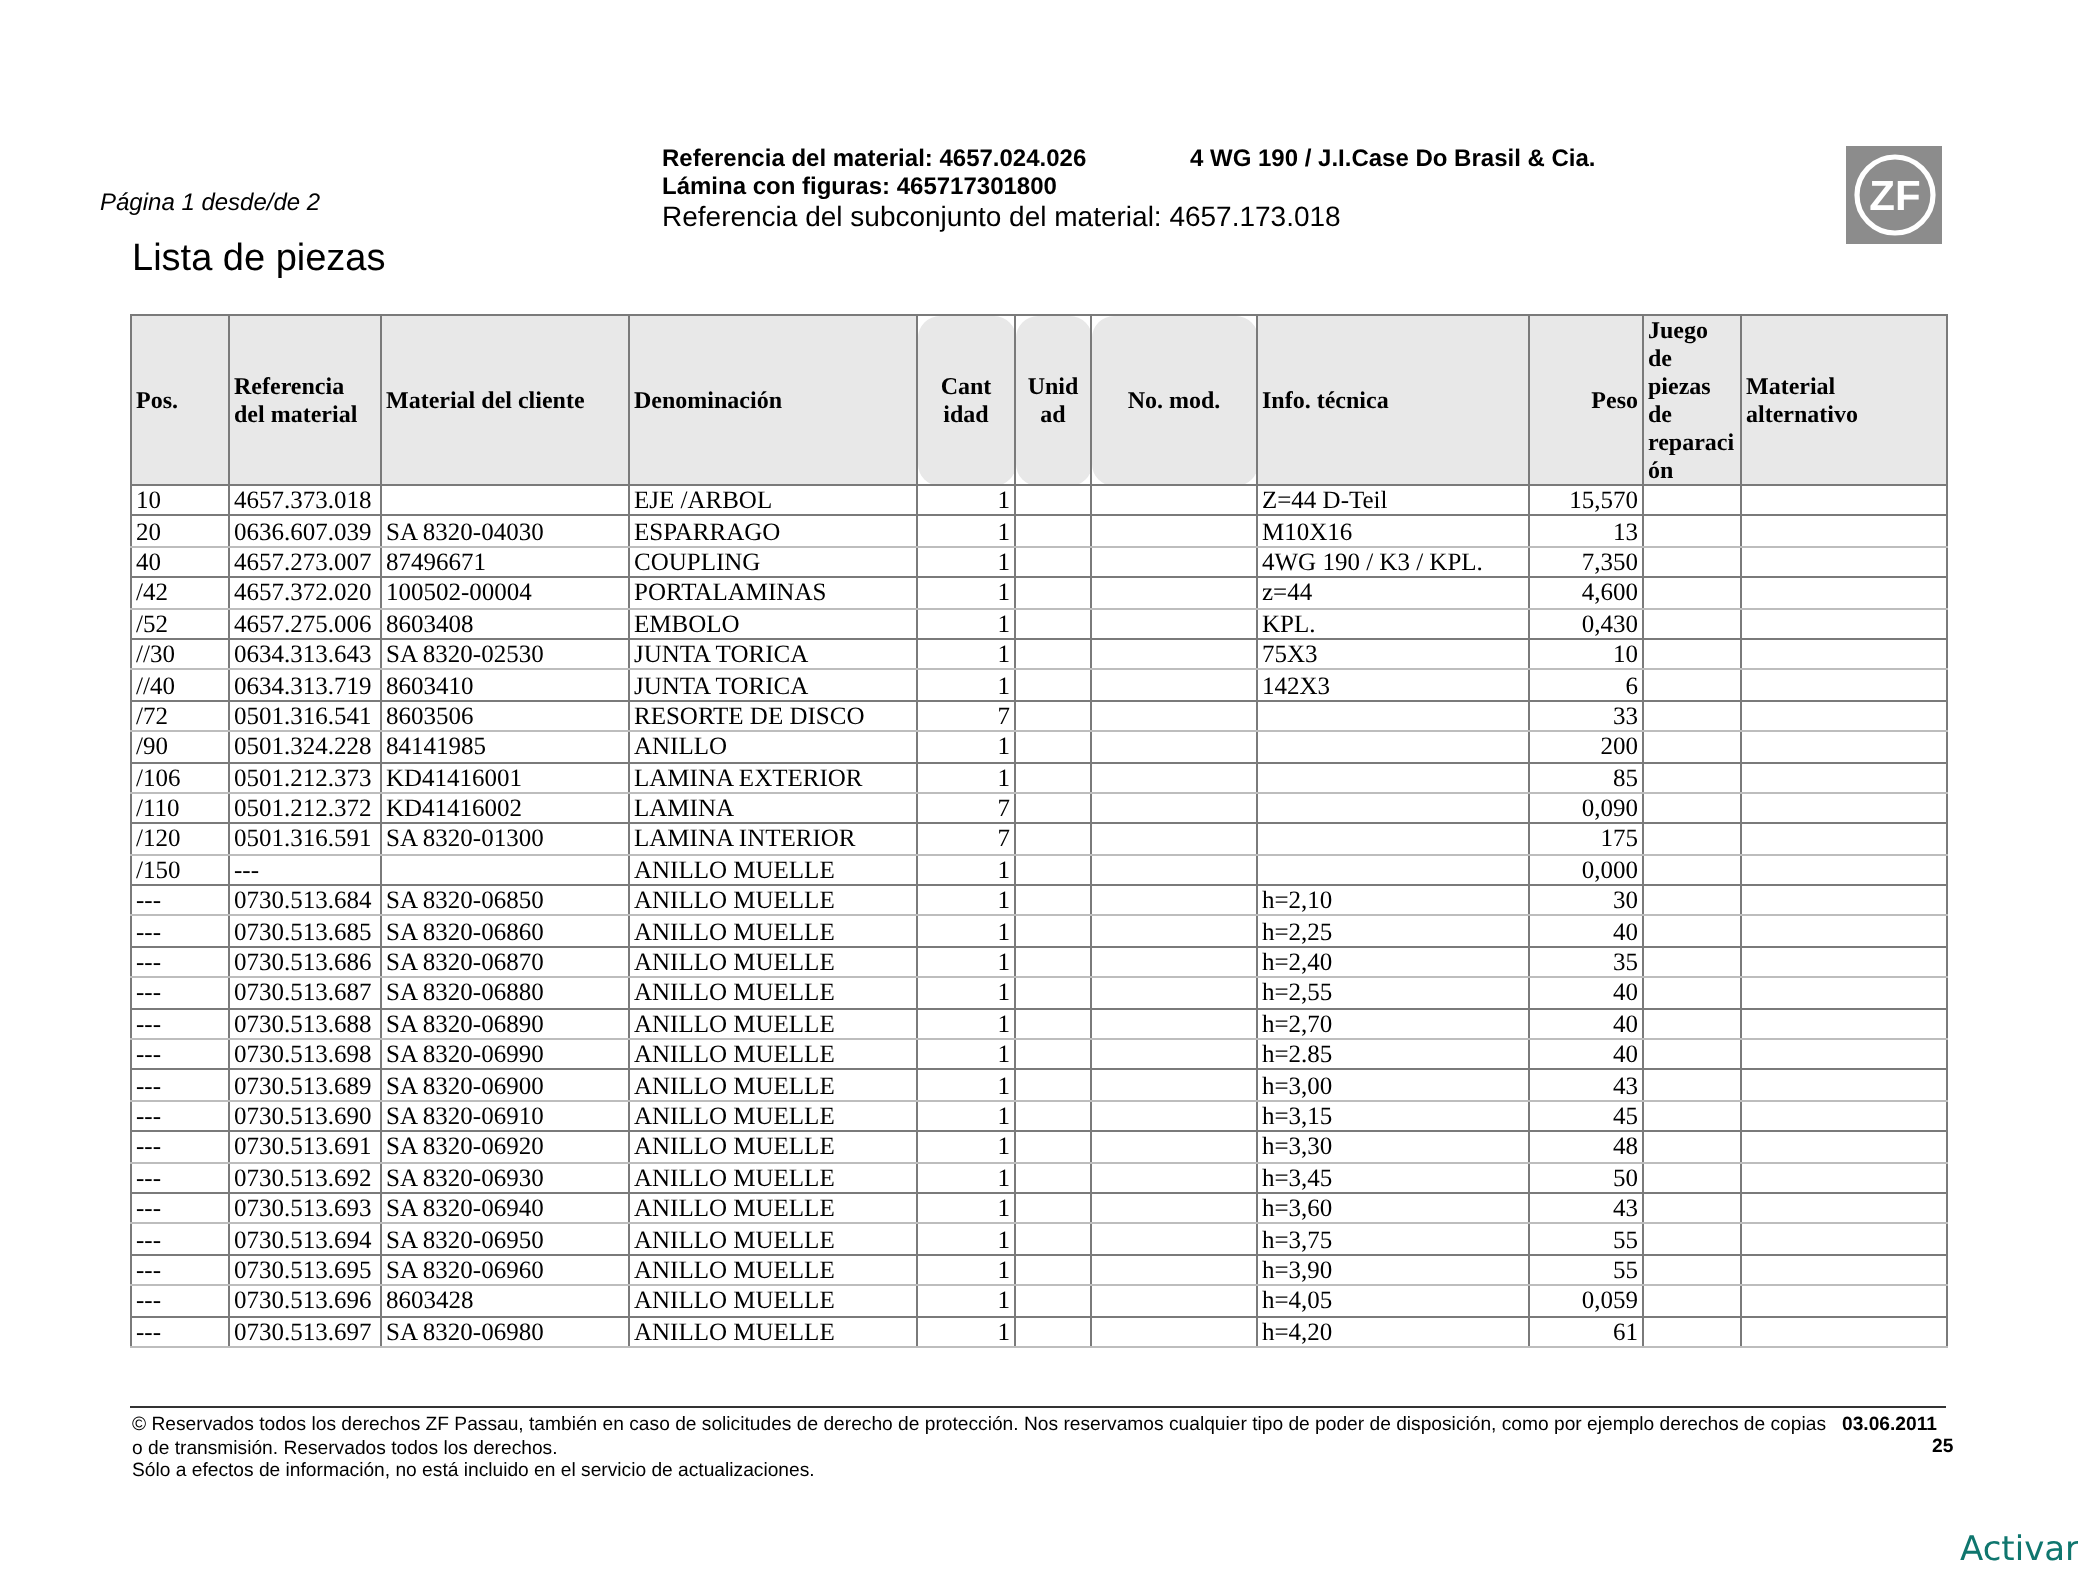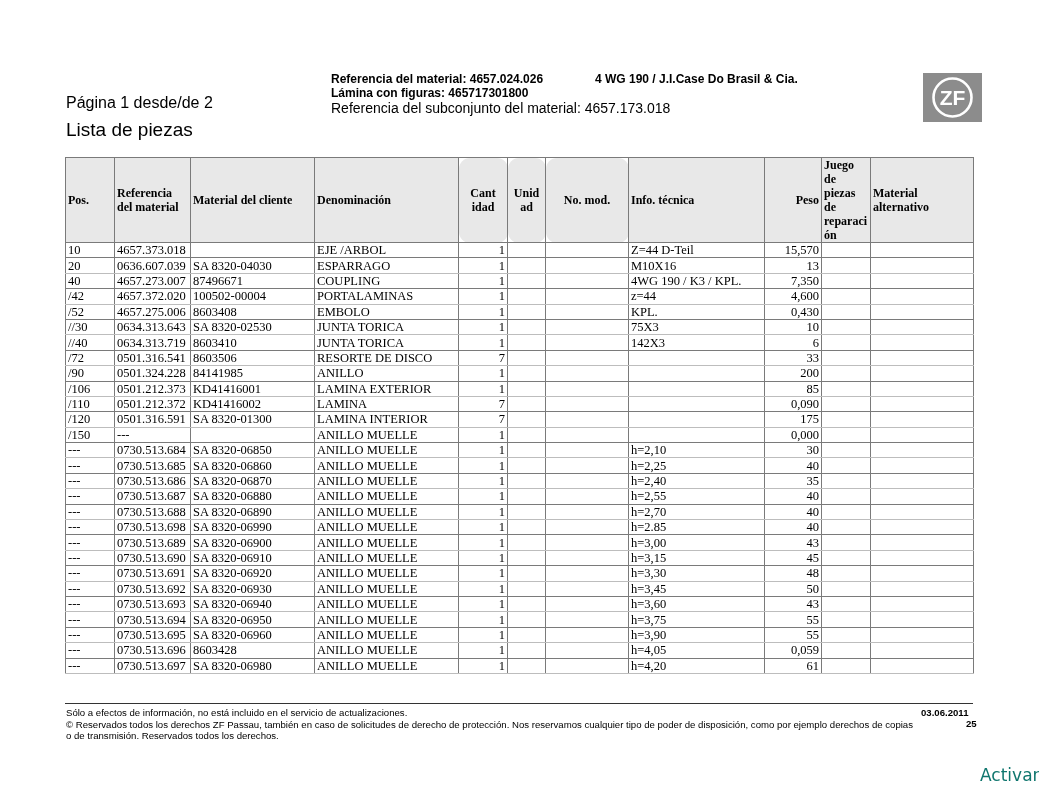--- a/index.html
+++ b/index.html
@@ -1,24 +1,24 @@
 <!DOCTYPE html>
 <html><head>
 <meta charset="utf-8">
 <style>
   html, body { margin:0; padding:0; background:#ffffff; }
   body { width:1039px; height:787px; position:relative; overflow:hidden; font-family:"Liberation Sans", sans-serif; color:#000; }
   .abs { position:absolute; }
   #title { left:66px; top:71px; font-size:19px; font-weight:normal;margin-top:48px; }
-  #page-info { left:66px; top:94px; font-size:16px; }
+  #page-info { left:50px; top:94px; font-size:12px;font-style:italic; }
   #ref-mat { left:331px; top:72px; font-size:12px; font-weight:bold; }
   #lamina { left:331px; top:86px; font-size:12px; font-weight:bold; }
   #subconj { left:331px; top:100px; font-size:14px; font-weight:normal; }
   #model { left:595px; top:72px; font-size:12px; font-weight:bold; }
-  #logo { left:923px; top:73px; width:59px; height:49px; background:#8c8c8c; display:flex; align-items:center; justify-content:center; }
+  #logo { left:923px; top:73px; width:48px; height:49px; background:#8c8c8c; display:flex; align-items:center; justify-content:center; }
   #logo svg { display:block; }
   table#parts { position:absolute; left:65px; top:157px; border-collapse:collapse; font-family:"Liberation Serif", serif; font-size:12.5px; table-layout:fixed; width:908px; }
   #parts th, #parts td { border:1px solid #7a7a7a; padding:0 2px; overflow:hidden; white-space:nowrap; }
   #parts thead th { background:#e8e8e8; font-weight:bold; font-size:12px; line-height:14px; height:74px; text-align:left; white-space:normal; vertical-align:middle; }
   #parts thead th.c { text-align:center;border-radius:11px; }
   #parts thead th.r { text-align:right; }
   #parts tbody td { height:14.4px; line-height:14px; }
   #parts tbody td.r { text-align:right; }
   #parts tbody tr:nth-child(2n) td { border-bottom-color:#bdbdbd; }
   #footer-rule { left:65px; top:703px; width:908px; height:1px; background:#333; }
@@ -436,18 +436,18 @@
         <td>h=4,20</td>
         <td class="r">61</td>
         <td></td>
         <td></td>
       </tr>
     </tbody>
 </table>
 
 <div class="abs" id="footer-rule"></div>
 <div class="abs" id="footer-text">
+  <div>© Reservados todos los derechos ZF Passau, también en caso de solicitudes de derecho de protección. Nos reservamos cualquier tipo de poder de disposición, como por ejemplo derechos de copias o de transmisión. Reservados todos los derechos.</div>
   <div>Sólo a efectos de información, no está incluido en el servicio de actualizaciones.</div>
-  <div>© Reservados todos los derechos ZF Passau, también en caso de solicitudes de derecho de protección. Nos reservamos cualquier tipo de poder de disposición, como por ejemplo derechos de copias o de transmisión. Reservados todos los derechos.</div>
 </div>
 <div class="abs" id="footer-date">03.06.2011</div>
 <div class="abs" id="footer-num">25</div>
 <div class="abs" id="watermark">Activar</div>
 
 </body></html>

